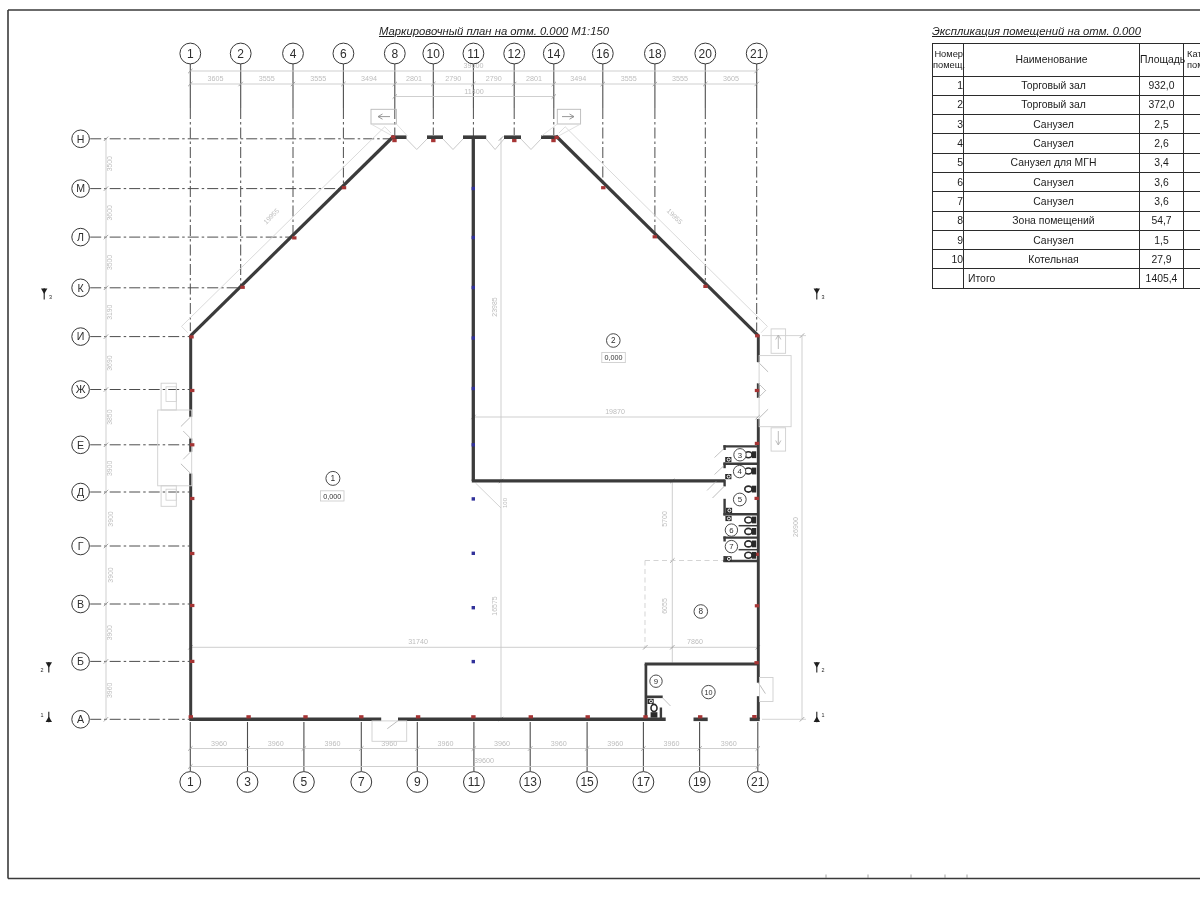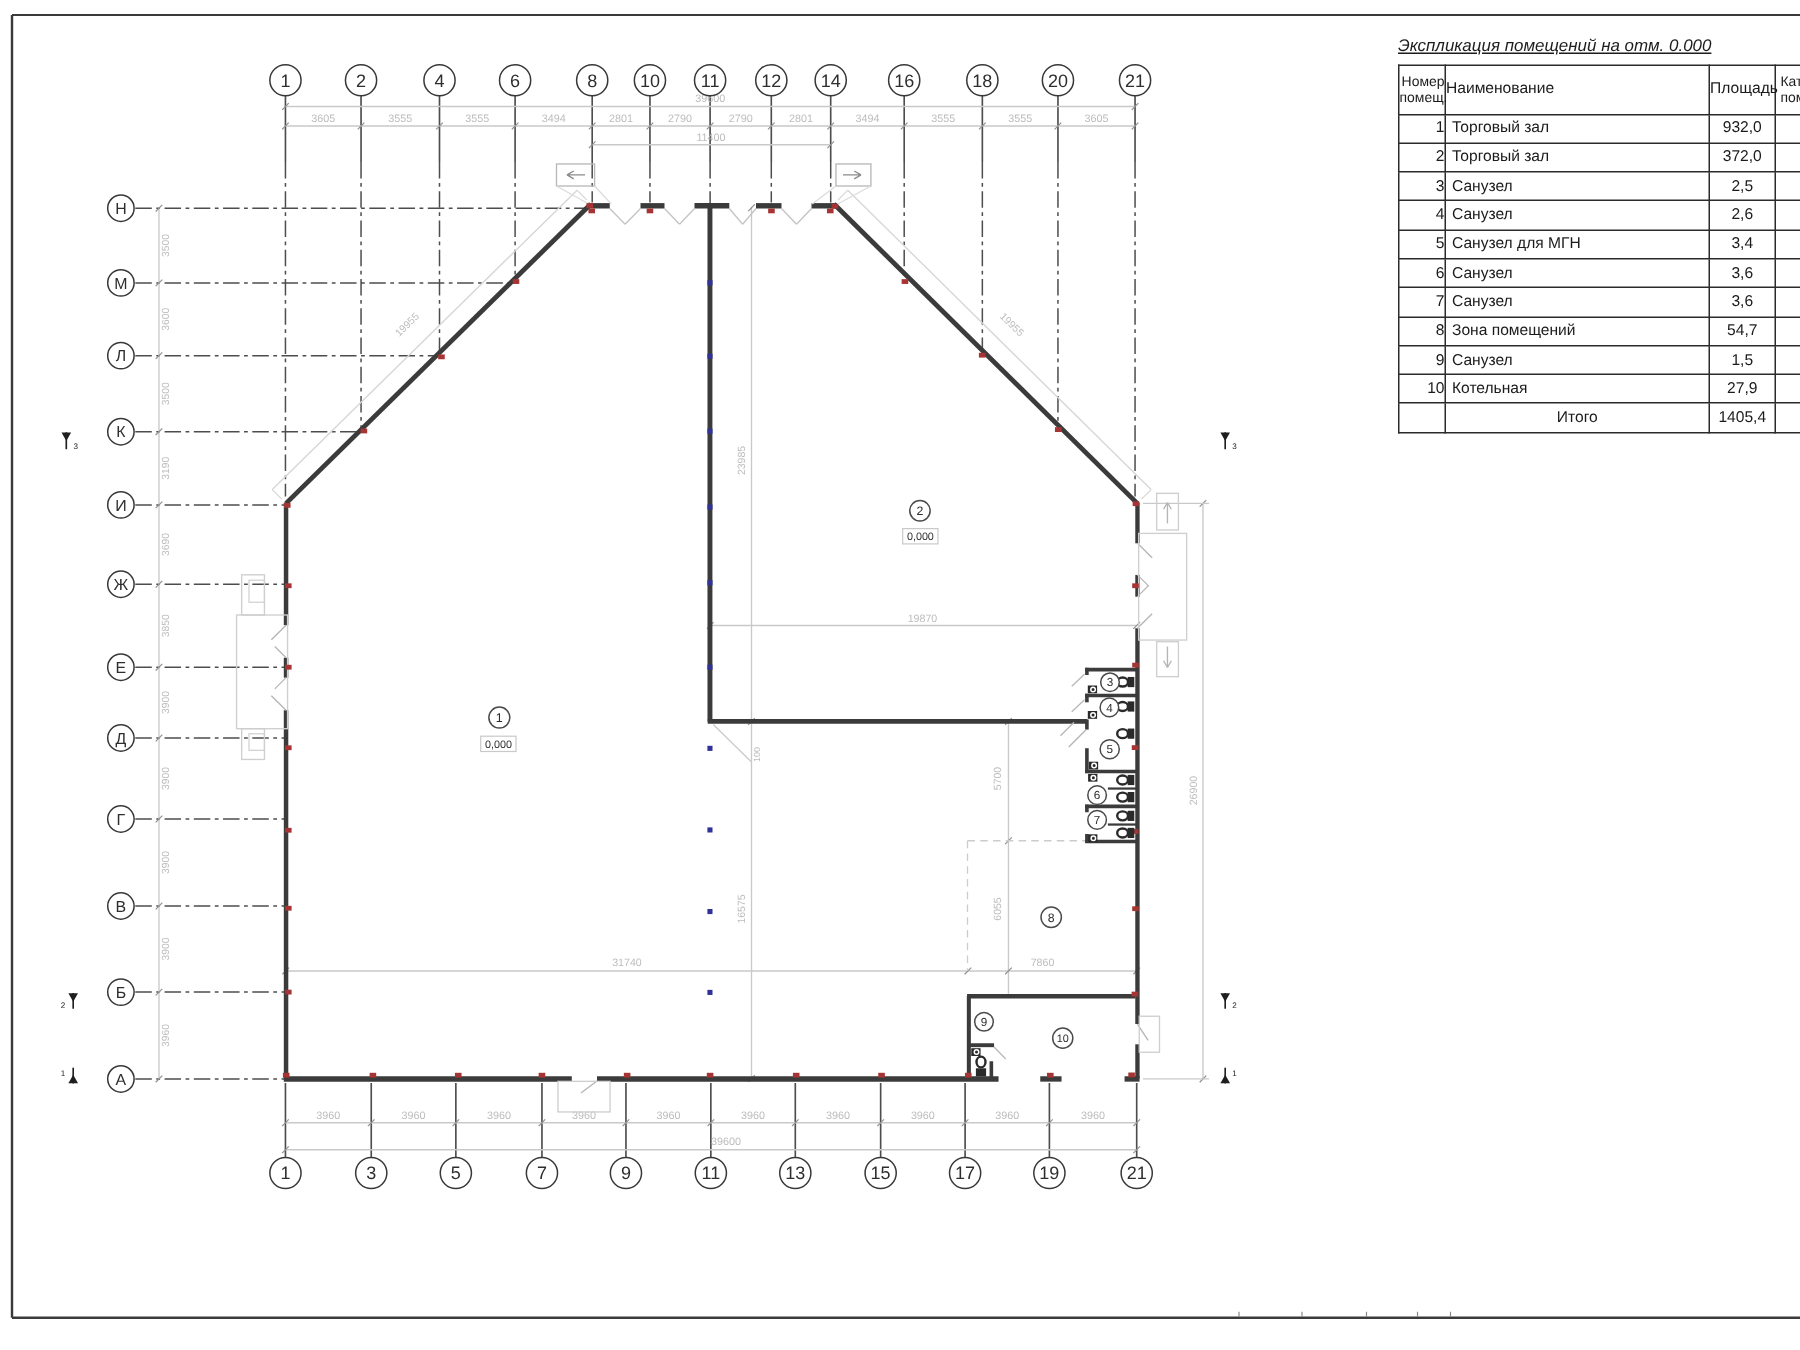--- a/index.html
+++ b/index.html
@@ -14,26 +14,26 @@
   #tabtitle { position:absolute; left:932px; top:25px; width:268px; text-align:left;
       font-style:italic; font-size:11.3px; color:#1d1d1d; }
   #spec { position:absolute; left:932px; top:43px; width:290px; border-collapse:collapse; 
       table-layout:fixed; font-size:10.4px; color:#1b1b1b; }
   #spec th, #spec td { border:1px solid #2b2b2b; padding:0; overflow:hidden; white-space:nowrap; }
   #spec th { overflow:visible; }
   #spec th { font-weight:normal; }
   #spec th.cn { font-size:9.3px; line-height:1.15; }
   #spec th.ck { font-size:9.3px; line-height:1.15; }
   #spec .cn { width:31px; text-align:right; }
-  #spec .cname { width:176px; text-align:left; padding-left:4px; }
+  #spec .cname { width:176px; text-align:center; padding-left:4px; }
   #spec .car { width:44px; text-align:center; }
   #spec .ck { width:39px; }
   #spec td { height:19.3px; }
   #spec .hd { height:32.5px; }
-  #spec .itog { text-align:center; padding-right:4px; }
+  #spec .itog { text-align:left; padding-right:4px; }
 </style>
 </head>
 <body>
 <div id="page">
 
 <svg width="1200" height="900" viewBox="0 0 1200 900" xmlns="http://www.w3.org/2000/svg">
 
 <line x1="8" y1="10" x2="8" y2="878.5" stroke="#3a3a3a" stroke-width="1.6" stroke-linecap="butt"></line>
 
 <line x1="8" y1="10" x2="1200" y2="10" stroke="#3a3a3a" stroke-width="1.3" stroke-linecap="butt"></line>
@@ -654,20 +654,21 @@
 <circle cx="700.8" cy="611.5" r="6.8" stroke="#4a4a4a" stroke-width="1.0" fill="#ffffff"></circle>
 <text x="700.8" y="614.452" font-size="8.2" fill="#2e2e2e" text-anchor="middle" font-weight="normal" font-style="normal">8</text>
 
 <circle cx="656.0" cy="681.2" r="6.2" stroke="#4a4a4a" stroke-width="1.0" fill="#ffffff"></circle>
 <text x="656.0" y="684.008" font-size="7.8" fill="#2e2e2e" text-anchor="middle" font-weight="normal" font-style="normal">9</text>
 
 <circle cx="708.5" cy="692.1" r="6.7" stroke="#4a4a4a" stroke-width="1.0" fill="#ffffff"></circle>
 <text x="708.5" y="694.692" font-size="7.2" fill="#2e2e2e" text-anchor="middle" font-weight="normal" font-style="normal">10</text>
 </svg>
 
+<div id="plantitle"><span class="u">Маркировочный план на отм. 0.000</span> М1:150</div>
 
 <div id="tabtitle"><span style="text-decoration:underline">Экспликация помещений на отм. 0.000</span></div>
 
 <table id="spec">
 <tbody>
         <tr>
           <th class="cn hd">Номер<br>помещ.</th>
           <th class="cname hd" style="padding-left:0">Наименование</th>
           <th class="car hd">Площадь</th>
           <th class="ck hd" style="text-align:left; padding-left:3px">Кат.<br>пом</th>

